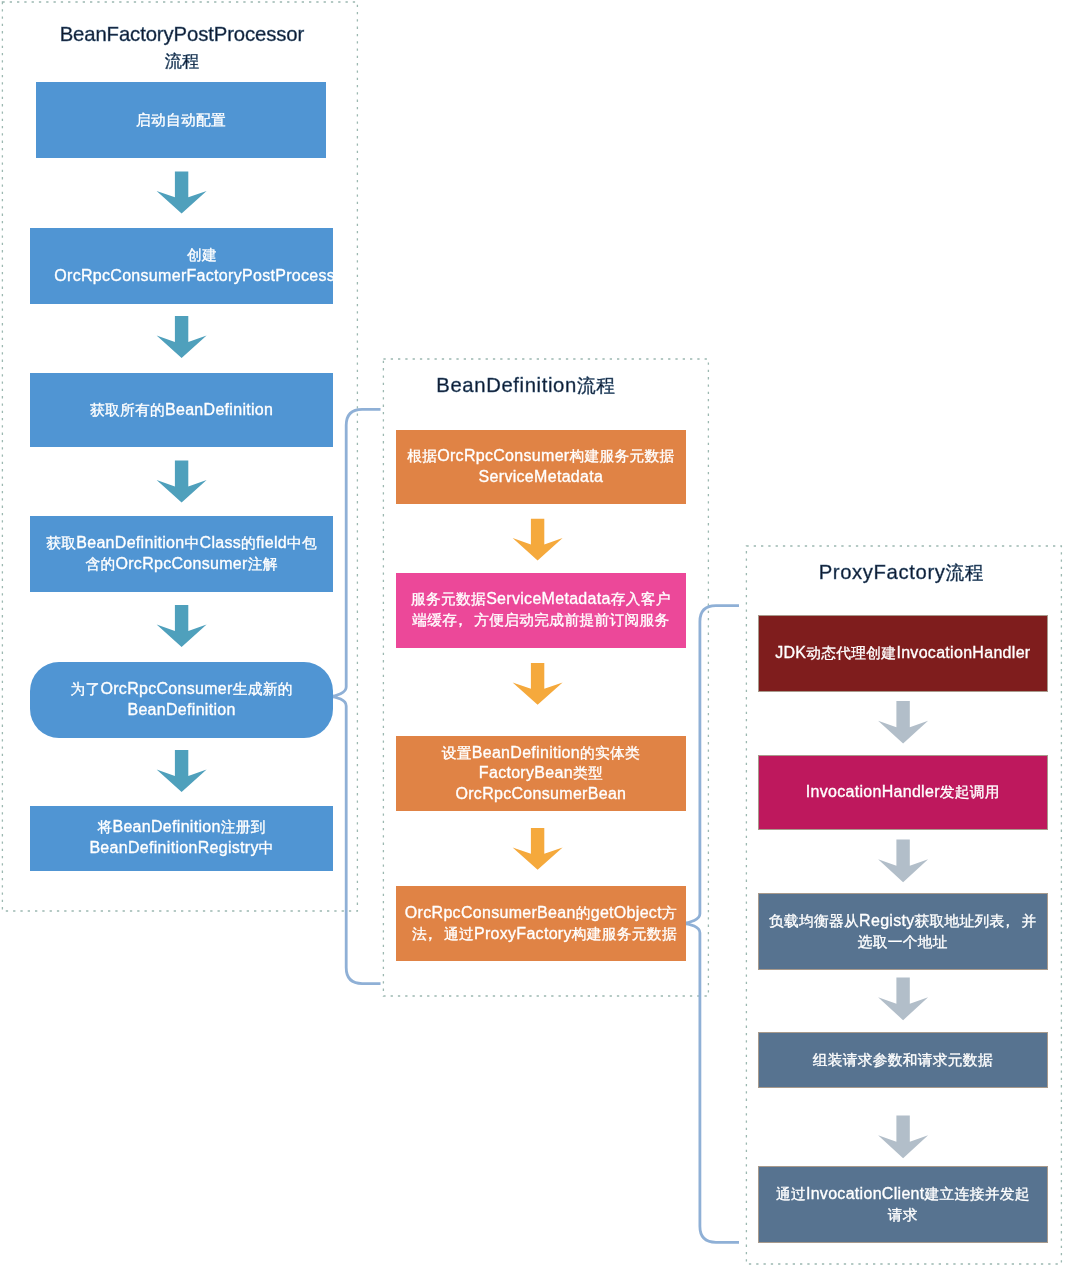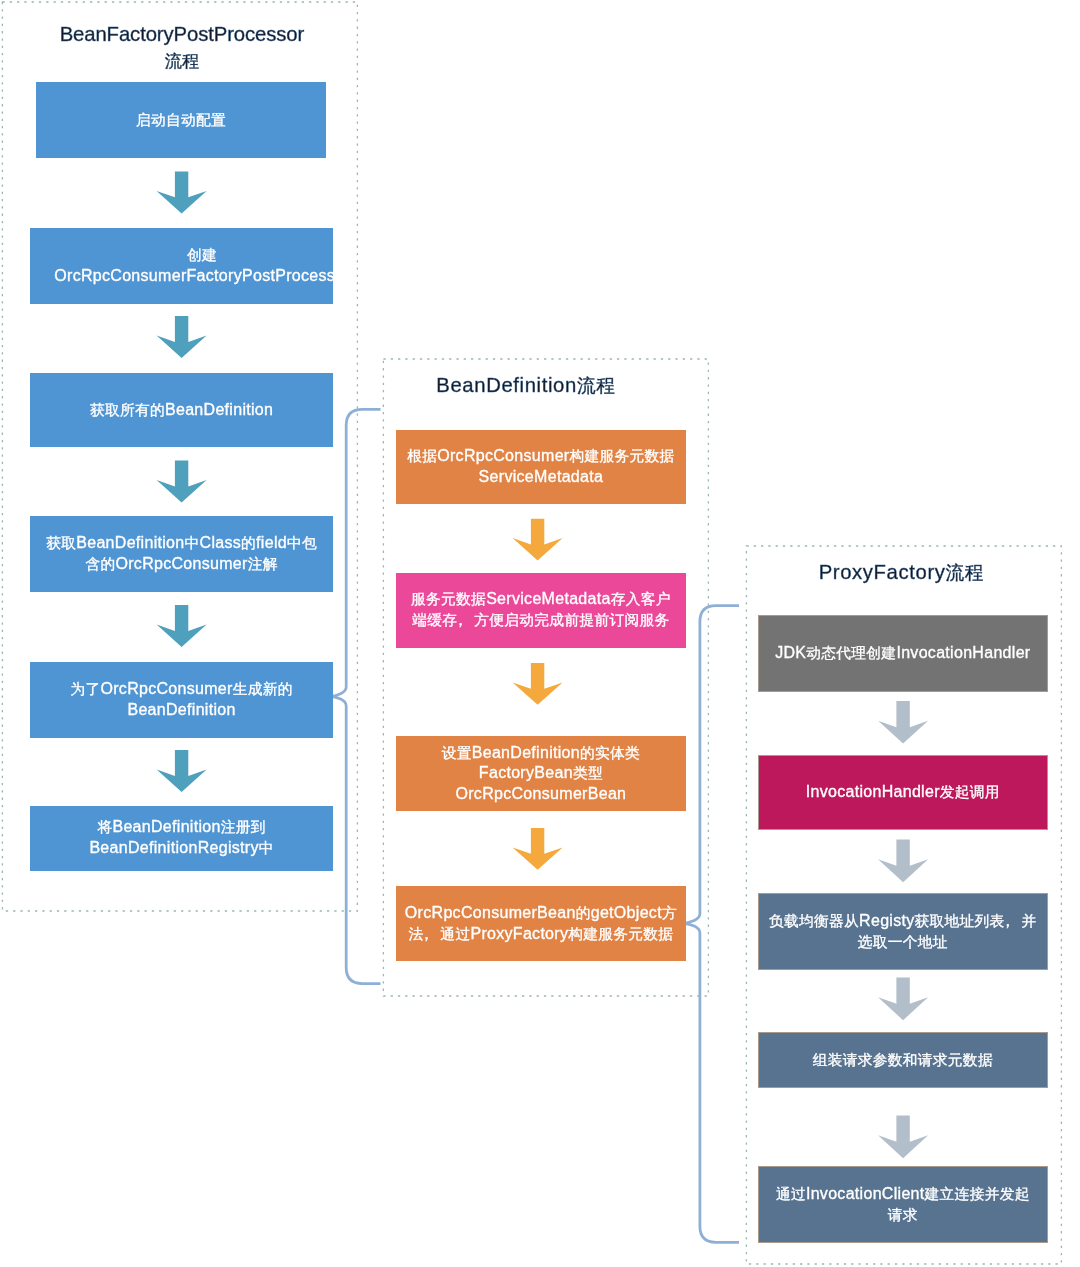--- a/index.html
+++ b/index.html
@@ -67,21 +67,21 @@
       <div>
         <div class="han-fit"><span class="han">获取所有的</span>BeanDefinition</div>
       </div>
     </div>
     <div class="node" style="left: 29.8px; top: 516.4px; width: 303.6px; height: 75.4px; background: rgb(80, 149, 211); font-size: 16px;">
       <div>
         <div class="han-fit"><span class="han">获取</span>BeanDefinition<span class="han">中</span>Class<span class="han">的</span>field<span class="han">中包</span></div>
         <div class="han-fit"><span class="han">含的</span>OrcRpcConsumer<span class="han">注解</span></div>
       </div>
     </div>
-    <div class="node" style="left: 29.8px; top: 662.1px; width: 303.6px; height: 75.8px; background: rgb(80, 149, 211); font-size: 16px;">
+    <div class="node" style="left: 29.8px; top: 662.1px; width: 303.6px; height: 75.8px; background: rgb(80, 149, 211); font-size: 16px; border-radius: 29px;">
       <div>
         <div class="han-fit"><span class="han">为了</span>OrcRpcConsumer<span class="han">生成新的</span></div>
         <div class="han-fit">BeanDefinition</div>
       </div>
     </div>
     <div class="node" style="left: 29.8px; top: 805.7px; width: 303.6px; height: 65px; background: rgb(80, 149, 211); font-size: 16px;">
       <div>
         <div class="han-fit"><span class="han">将</span>BeanDefinition<span class="han">注册到</span></div>
         <div class="han-fit">BeanDefinitionRegistry<span class="han">中</span></div>
       </div>
@@ -98,27 +98,27 @@
         <div class="han-fit"><span class="han">端缓存</span><span class="fwp">，</span><span class="han">方便启动完成前提前订阅服务</span></div>
       </div>
     </div>
     <div class="node" style="left: 396px; top: 736.3px; width: 289.8px; height: 75.2px; background: rgb(224, 131, 69); font-size: 16px;">
       <div>
         <div class="han-fit"><span class="han">设置</span>BeanDefinition<span class="han">的实体类</span></div>
         <div class="han-fit">FactoryBean<span class="han">类型</span></div>
         <div class="han-fit">OrcRpcConsumerBean</div>
       </div>
     </div>
-    <div class="node" style="left: 396px; top: 886.3px; width: 289.8px; height: 75.1px; background: rgb(224, 131, 69); font-size: 16px;">
+    <div class="node" style="left: 396px; top: 886.3px; width: 289.8px; height: 75.1px; background: rgb(224, 131, 69); font-size: 16px; text-align: right;">
       <div>
         <div class="han-fit">OrcRpcConsumerBean<span class="han">的</span>getObject<span class="han">方</span></div>
         <div class="han-fit"><span class="han">法</span><span class="fwp">，</span><span class="han">通过</span>ProxyFactory<span class="han">构建服务元数据</span></div>
       </div>
     </div>
-    <div class="node" style="left: 757.8px; top: 614.9px; width: 290px; height: 76.7px; background: #737373; font-size: 16px; border: 1px solid rgb(168, 154, 140);">
+    <div class="node" style="left: 757.8px; top: 614.9px; width: 290px; height: 76.7px; background: #7f1d1d; font-size: 16px; border: 1px solid rgb(168, 154, 140);">
       <div>
         <div class="han-fit">JDK<span class="han">动态代理创建</span>InvocationHandler</div>
       </div>
     </div>
     <div class="node" style="left: 757.8px; top: 754.9px; width: 290px; height: 75.4px; background: #be185d; font-size: 16px; border: 1px solid rgb(168, 154, 140);">
       <div>
         <div class="han-fit">InvocationHandler<span class="han">发起调用</span></div>
       </div>
     </div>
     <div class="node" style="left: 757.8px; top: 893.4px; width: 290px; height: 76.9px; background: rgb(87, 115, 144); font-size: 16px; border: 1px solid rgb(168, 154, 140);">

